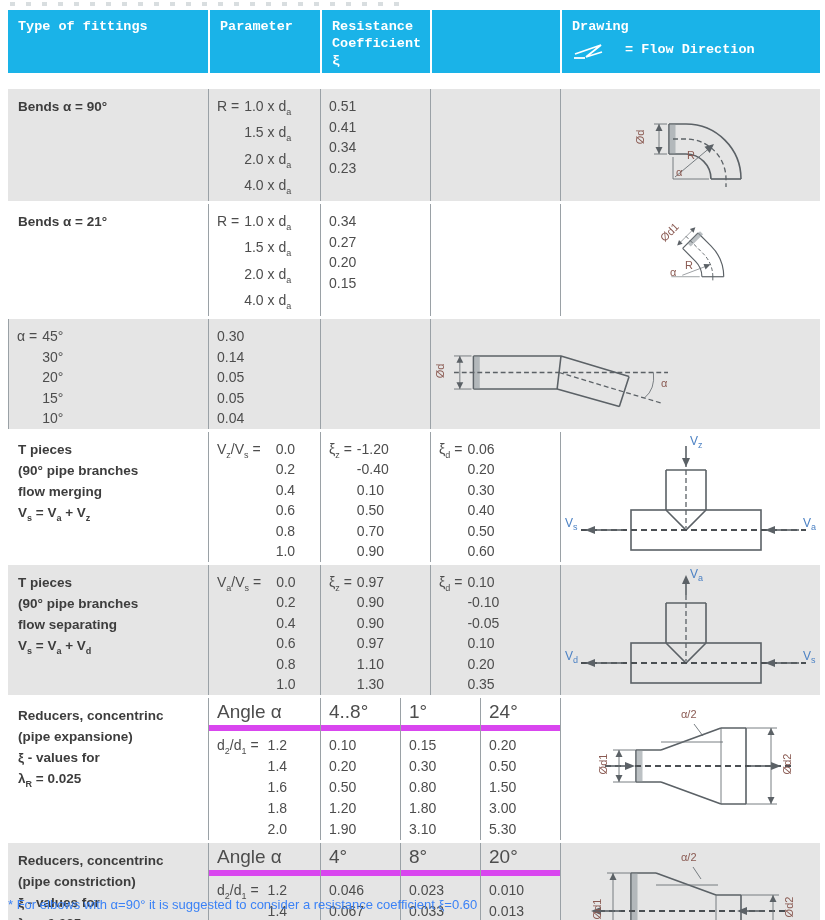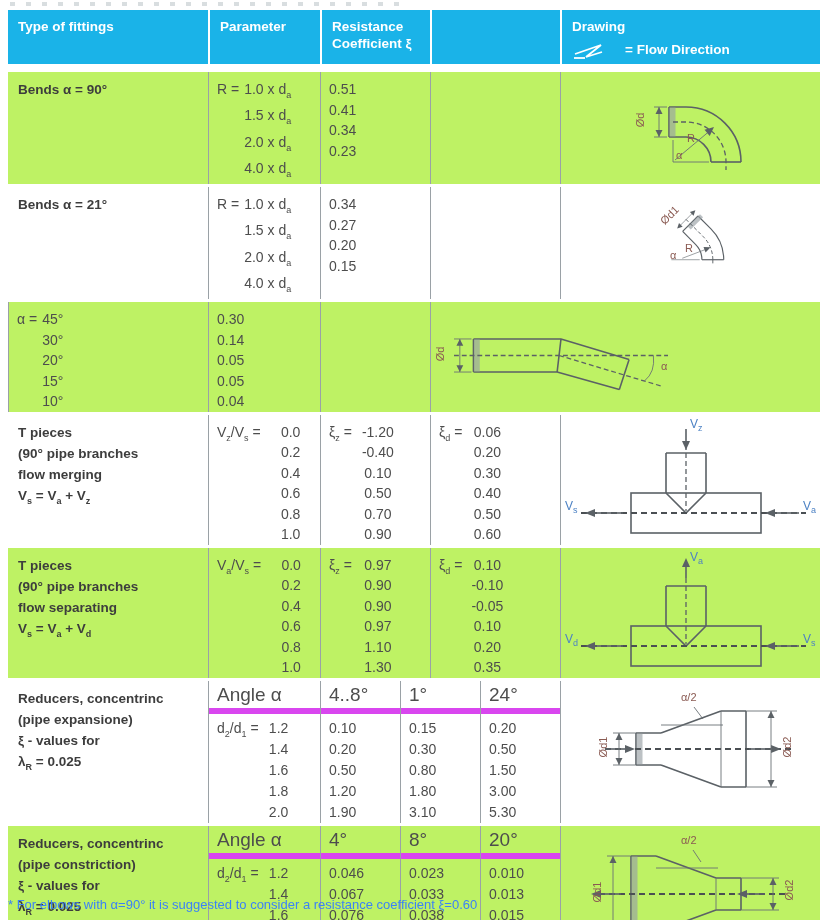--- a/index.html
+++ b/index.html
@@ -3,35 +3,35 @@
 <meta charset="utf-8">
 <style>
   html,body{margin:0;padding:0;background:#ffffff;}
   body{font-family:"Liberation Sans","DejaVu Sans",sans-serif;color:#4d4d4d;width:825px;}
   .page{position:relative;width:825px;height:920px;overflow:hidden;}
   .artifact{position:absolute;left:10px;top:2px;width:400px;height:4px;opacity:.55;
     background:repeating-linear-gradient(90deg,#b9c2c6 0 5px,transparent 5px 16px);}
   .tbl{position:absolute;left:8px;top:10px;width:812px;}
   .grid{display:grid;grid-template-columns:200px 112px 110px 130px 1fr;}
   
-  .hrow{min-height:52px;margin-bottom:8px;}
+  .hrow{min-height:52px;margin-bottom:16px;font-family:Liberation Mono, monospace;}
   .hcell{background:#1ab3e8;color:#ffffff;font-weight:bold;font-size:13.5px;
     padding:8px 6px 4px 10px;line-height:17px;}
   .hcell + .hcell{border-left:2px solid #ffffff;}
   .flowline{display:flex;align-items:center;gap:19px;margin-top:3px;font-weight:bold;}
   
   .row{margin-bottom:3px;}
-  .blue{background:#bef264;}
+  .blue{background:#e5e5e5;}
   .cell{padding-top:7px;font-size:14px;line-height:20.5px;}
   .cell.bord{border-left:1px solid #9aa1a6;}
   .type{padding-left:10px;padding-right:6px;font-weight:bold;color:#3d3d3d;font-size:13.5px;line-height:21px;}
   .param,.coef{padding-left:8px;display:flex;align-items:flex-start;}
   .lbl{white-space:nowrap;margin-right:5px;}
   .stack{display:inline-block;}
-  .stack.rt{text-align:center;}
+  .stack.rt{text-align:left;}
   .w30{width:30px;margin-left:10px;}
   .w42{width:42px;}
   .w40{width:40px;}
   .r1{min-height:100px;} .r2{min-height:80px;} .r3{min-height:107px;}
   .r4{min-height:129px;} .r5{min-height:129px;}
   .r6{min-height:133px;} .r7{min-height:134px;}
   
   .sub{grid-column:2/5;display:grid;grid-template-columns:112px 80px 80px 80px;padding:0;}
   .scol{border-left:1px solid #9aa1a6;display:flex;flex-direction:column;}
   .shead{height:27px;line-height:27px;padding-left:8px;font-size:19px;

